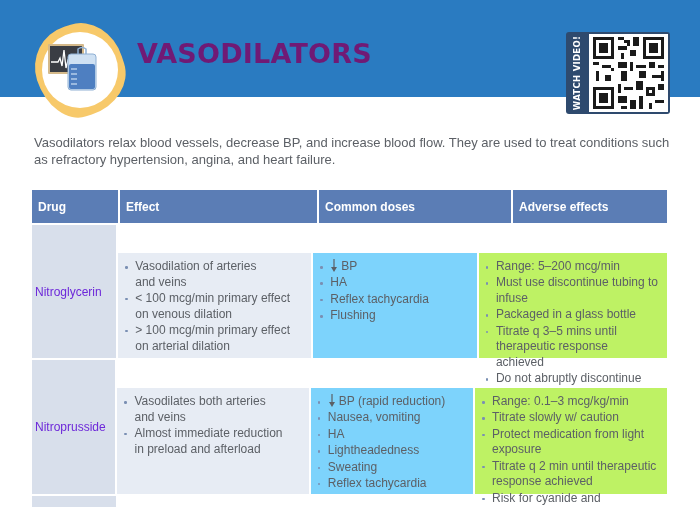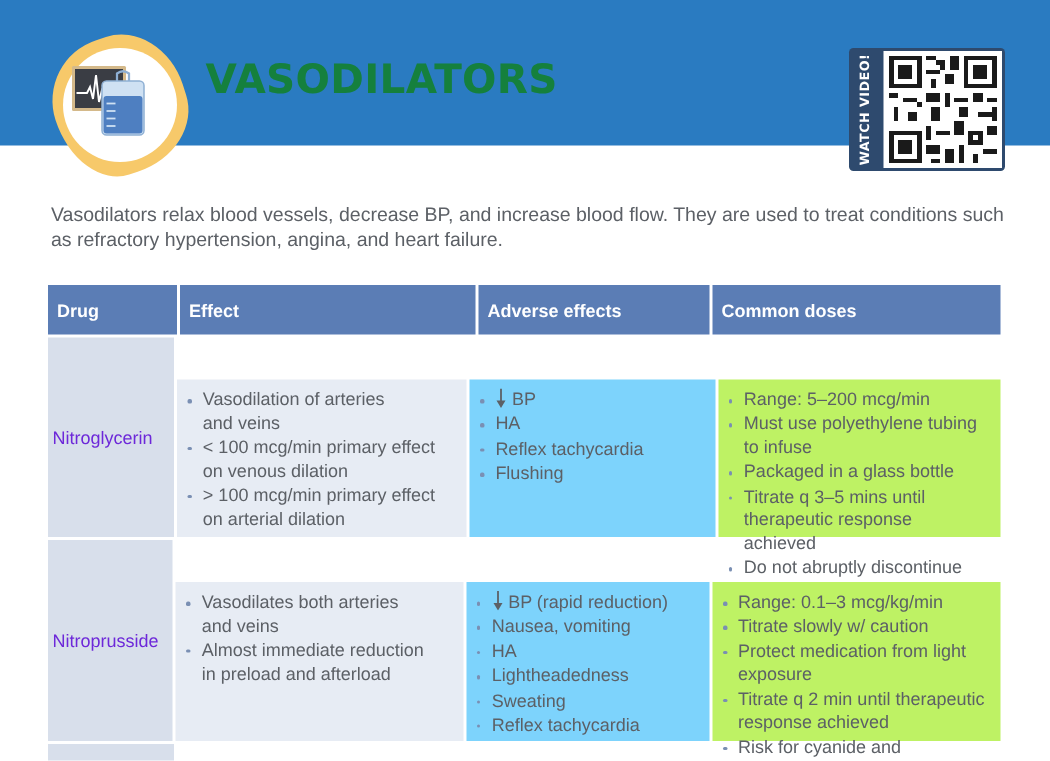--- a/index.html
+++ b/index.html
@@ -18,21 +18,21 @@
   }
   .logo-circle {
     position: absolute; left: 12px; top: 12px; width: 76px; height: 76px;
     background: #ffffff; border-radius: 50%;
   }
   .logo-svg { position: absolute; left: 16px; top: 20px; }
 
   .title {
     position: absolute; left: 137px; top: 38px;
     font-family: "DejaVu Sans", sans-serif; font-weight: bold; font-size: 27px;
-    color: #15803d; letter-spacing: 0.2px;
+    color: #701a75; letter-spacing: 0.2px;
   }
 
   .qr-box {
     position: absolute; left: 566px; top: 32px; width: 104px; height: 82px;
     background: #2e4a6e; border-radius: 3px;
   }
   .qr-label {
     position: absolute; left: 566px; top: 32px; width: 22px; height: 82px;
     display: flex; align-items: center; justify-content: center;
   }
@@ -152,22 +152,22 @@
       <rect x="23" y="12" width="1" height="3"></rect>
   </g>
 </svg>
 
 <p class="intro">Vasodilators relax blood vessels, decrease BP, and increase blood flow. They are used to treat conditions such as refractory hypertension, angina, and heart failure.</p>
 
 <div class="table">
   <div class="th-row">
     <div class="th" style="width:86px">Drug</div>
     <div class="th" style="width:197px">Effect</div>
+    <div class="th" style="width:192px">Common doses</div>
     <div class="th" style="width:154px">Adverse effects</div>
-    <div class="th" style="width:192px">Common doses</div>
   </div>
 
   <div class="row" style="height:133px">
     <div class="c-drug">Nitroglycerin</div>
     <div class="c-effect cell">
       <ul>
         <li style="width:140px">Vasodilation of arteries and veins</li>
         <li style="width:178px">&lt; 100 mcg/min primary effect on venous dilation</li>
         <li style="width:178px">&gt; 100 mcg/min primary effect on arterial dilation</li>
       </ul>
@@ -179,21 +179,21 @@
               <polygon points="1,8 7,8 4,13" fill="#5c6066"></polygon>
             </svg><span>BP</span></li>
         <li>HA</li>
         <li>Reflex tachycardia</li>
         <li>Flushing</li>
       </ul>
     </div>
     <div class="c-dose cell">
       <ul>
         <li>Range: 5–200 mcg/min</li>
-        <li style="width:174px">Must use polyethylene tubing to infuse</li>
+        <li style="width:174px">Must use discontinue tubing to infuse</li>
         <li>Packaged in a glass bottle</li>
         <li style="width:150px">Titrate q 3–5 mins until therapeutic response achieved</li>
         <li>Do not abruptly discontinue</li>
       </ul>
     </div>
   </div>
 
   <div class="row" style="height:134px">
     <div class="c-drug">Nitroprusside</div>
     <div class="c-effect cell">

